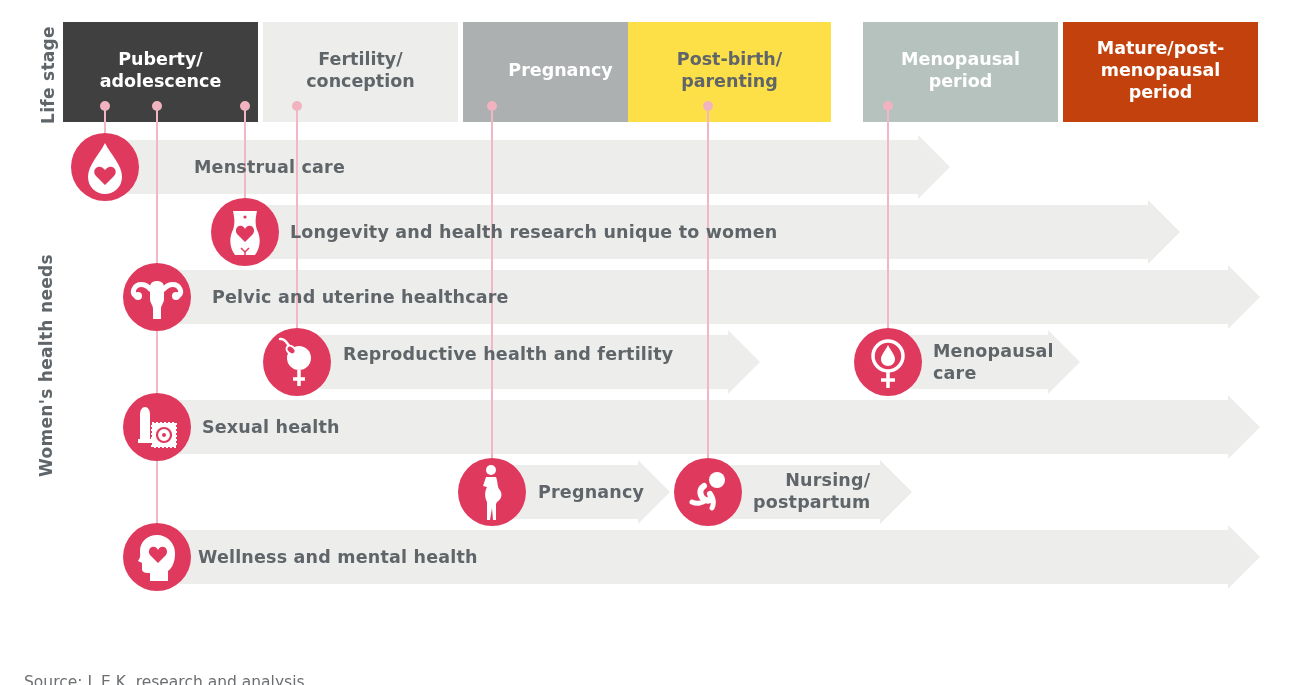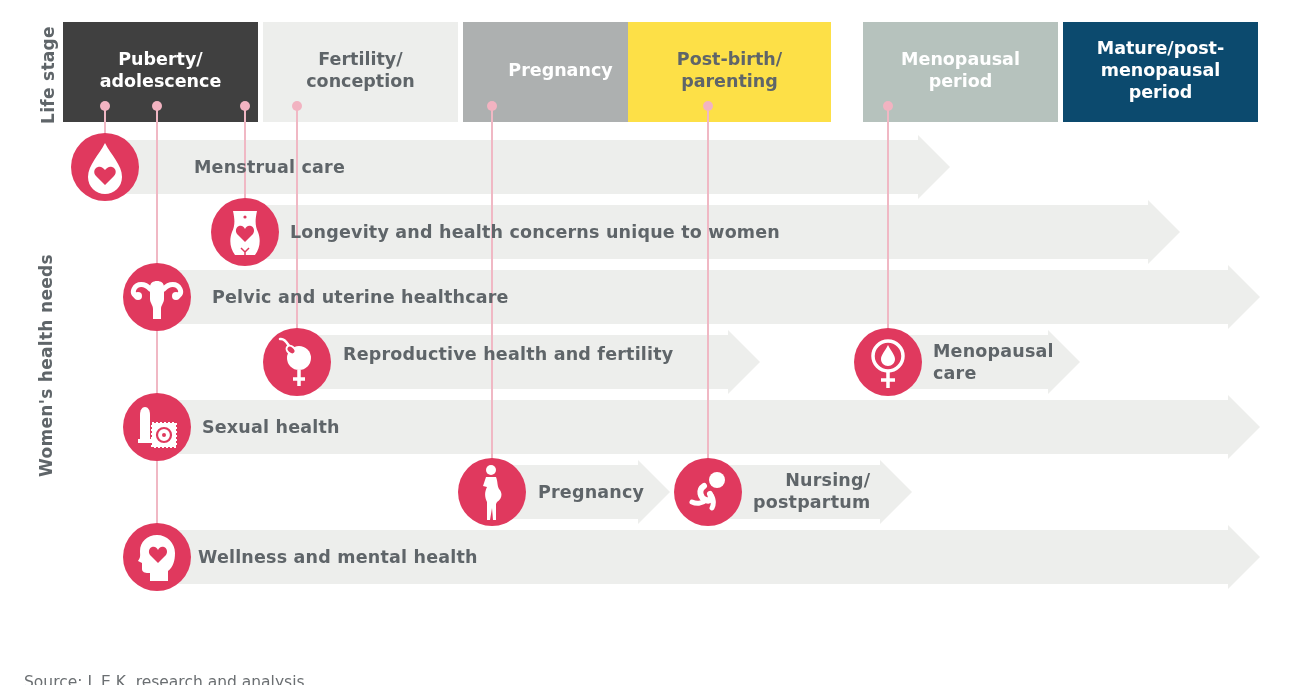--- a/index.html
+++ b/index.html
@@ -32,21 +32,21 @@
     <span style="white-space:pre-line;">Pregnancy</span>
   </div>
 <div class="stage" style="left:628px;width:203px;background:#fde047;color:#5f6569;">
     <span style="white-space:pre-line;">Post-birth/
 parenting</span>
   </div>
 <div class="stage" style="left:863px;width:195px;background:#b6c2bd;color:#fff;">
     <span style="white-space:pre-line;">Menopausal
 period</span>
   </div>
-<div class="stage" style="left:1063px;width:195px;background:#0c4a6e;color:#fff;">
+<div class="stage" style="left:1063px;width:195px;background:#c2410c;color:#fff;">
     <span style="white-space:pre-line;">Mature/post-
 menopausal
 period</span>
   </div>
 
 <svg class="arrows" width="1300" height="685">
   <g fill="#edeeec">
     <polygon points="105,140 918,140 918,135 950,167 918,199 918,194 105,194"></polygon>
     <polygon points="245,205 1148,205 1148,200 1180,232 1148,264 1148,259 245,259"></polygon>
     <polygon points="157,270 1228,270 1228,265 1260,297 1228,329 1228,324 157,324"></polygon>
@@ -84,21 +84,21 @@
 <div class="label" style="left:150px;top:156px;margin-left:44px;">Menstrual care</div>
 
 <div class="circle" style="left:211px;top:198px;">
   <svg viewBox="0 0 68 68">
       <path d="M22 13 L46 13 C44 22 44 28 47 34 C50 42 49 50 44 57 L24 57 C19 50 18 42 21 34 C24 28 24 22 22 13Z" fill="#fff"></path>
       <circle cx="34" cy="19" r="1.6" fill="#e0395e"></circle>
       <path d="M34 44 L26 36 C24 33 25 29 28 28 C31 27 33 29 34 31 C35 29 37 27 40 28 C43 29 44 33 42 36Z" fill="#e0395e"></path>
       <path d="M30 50 L34 54 L38 50 M34 54 L34 57" stroke="#e0395e" stroke-width="1.5" fill="none"></path>
     </svg>
 </div>
-<div class="label" style="left:290px;top:221px;">Longevity and health concerns unique to women</div>
+<div class="label" style="left:290px;top:221px;">Longevity and health research unique to women</div>
 
 <div class="circle" style="left:123px;top:263px;">
   <svg viewBox="0 0 68 68">
       <path d="M27 24 C27 20 30 18 34 18 C38 18 41 20 41 24 L41 36 C41 40 38 42 38 46 L38 56 L30 56 L30 46 C30 42 27 40 27 36Z" fill="#fff"></path>
       <path d="M27 26 C22 20 14 20 11 26 C9 30 12 34 15 33" stroke="#fff" stroke-width="5" fill="none" stroke-linecap="round"></path>
       <path d="M41 26 C46 20 54 20 57 26 C59 30 56 34 53 33" stroke="#fff" stroke-width="5" fill="none" stroke-linecap="round"></path>
       <circle cx="15" cy="33" r="4" fill="#fff"></circle>
       <circle cx="53" cy="33" r="4" fill="#fff"></circle>
     </svg>
 </div>

